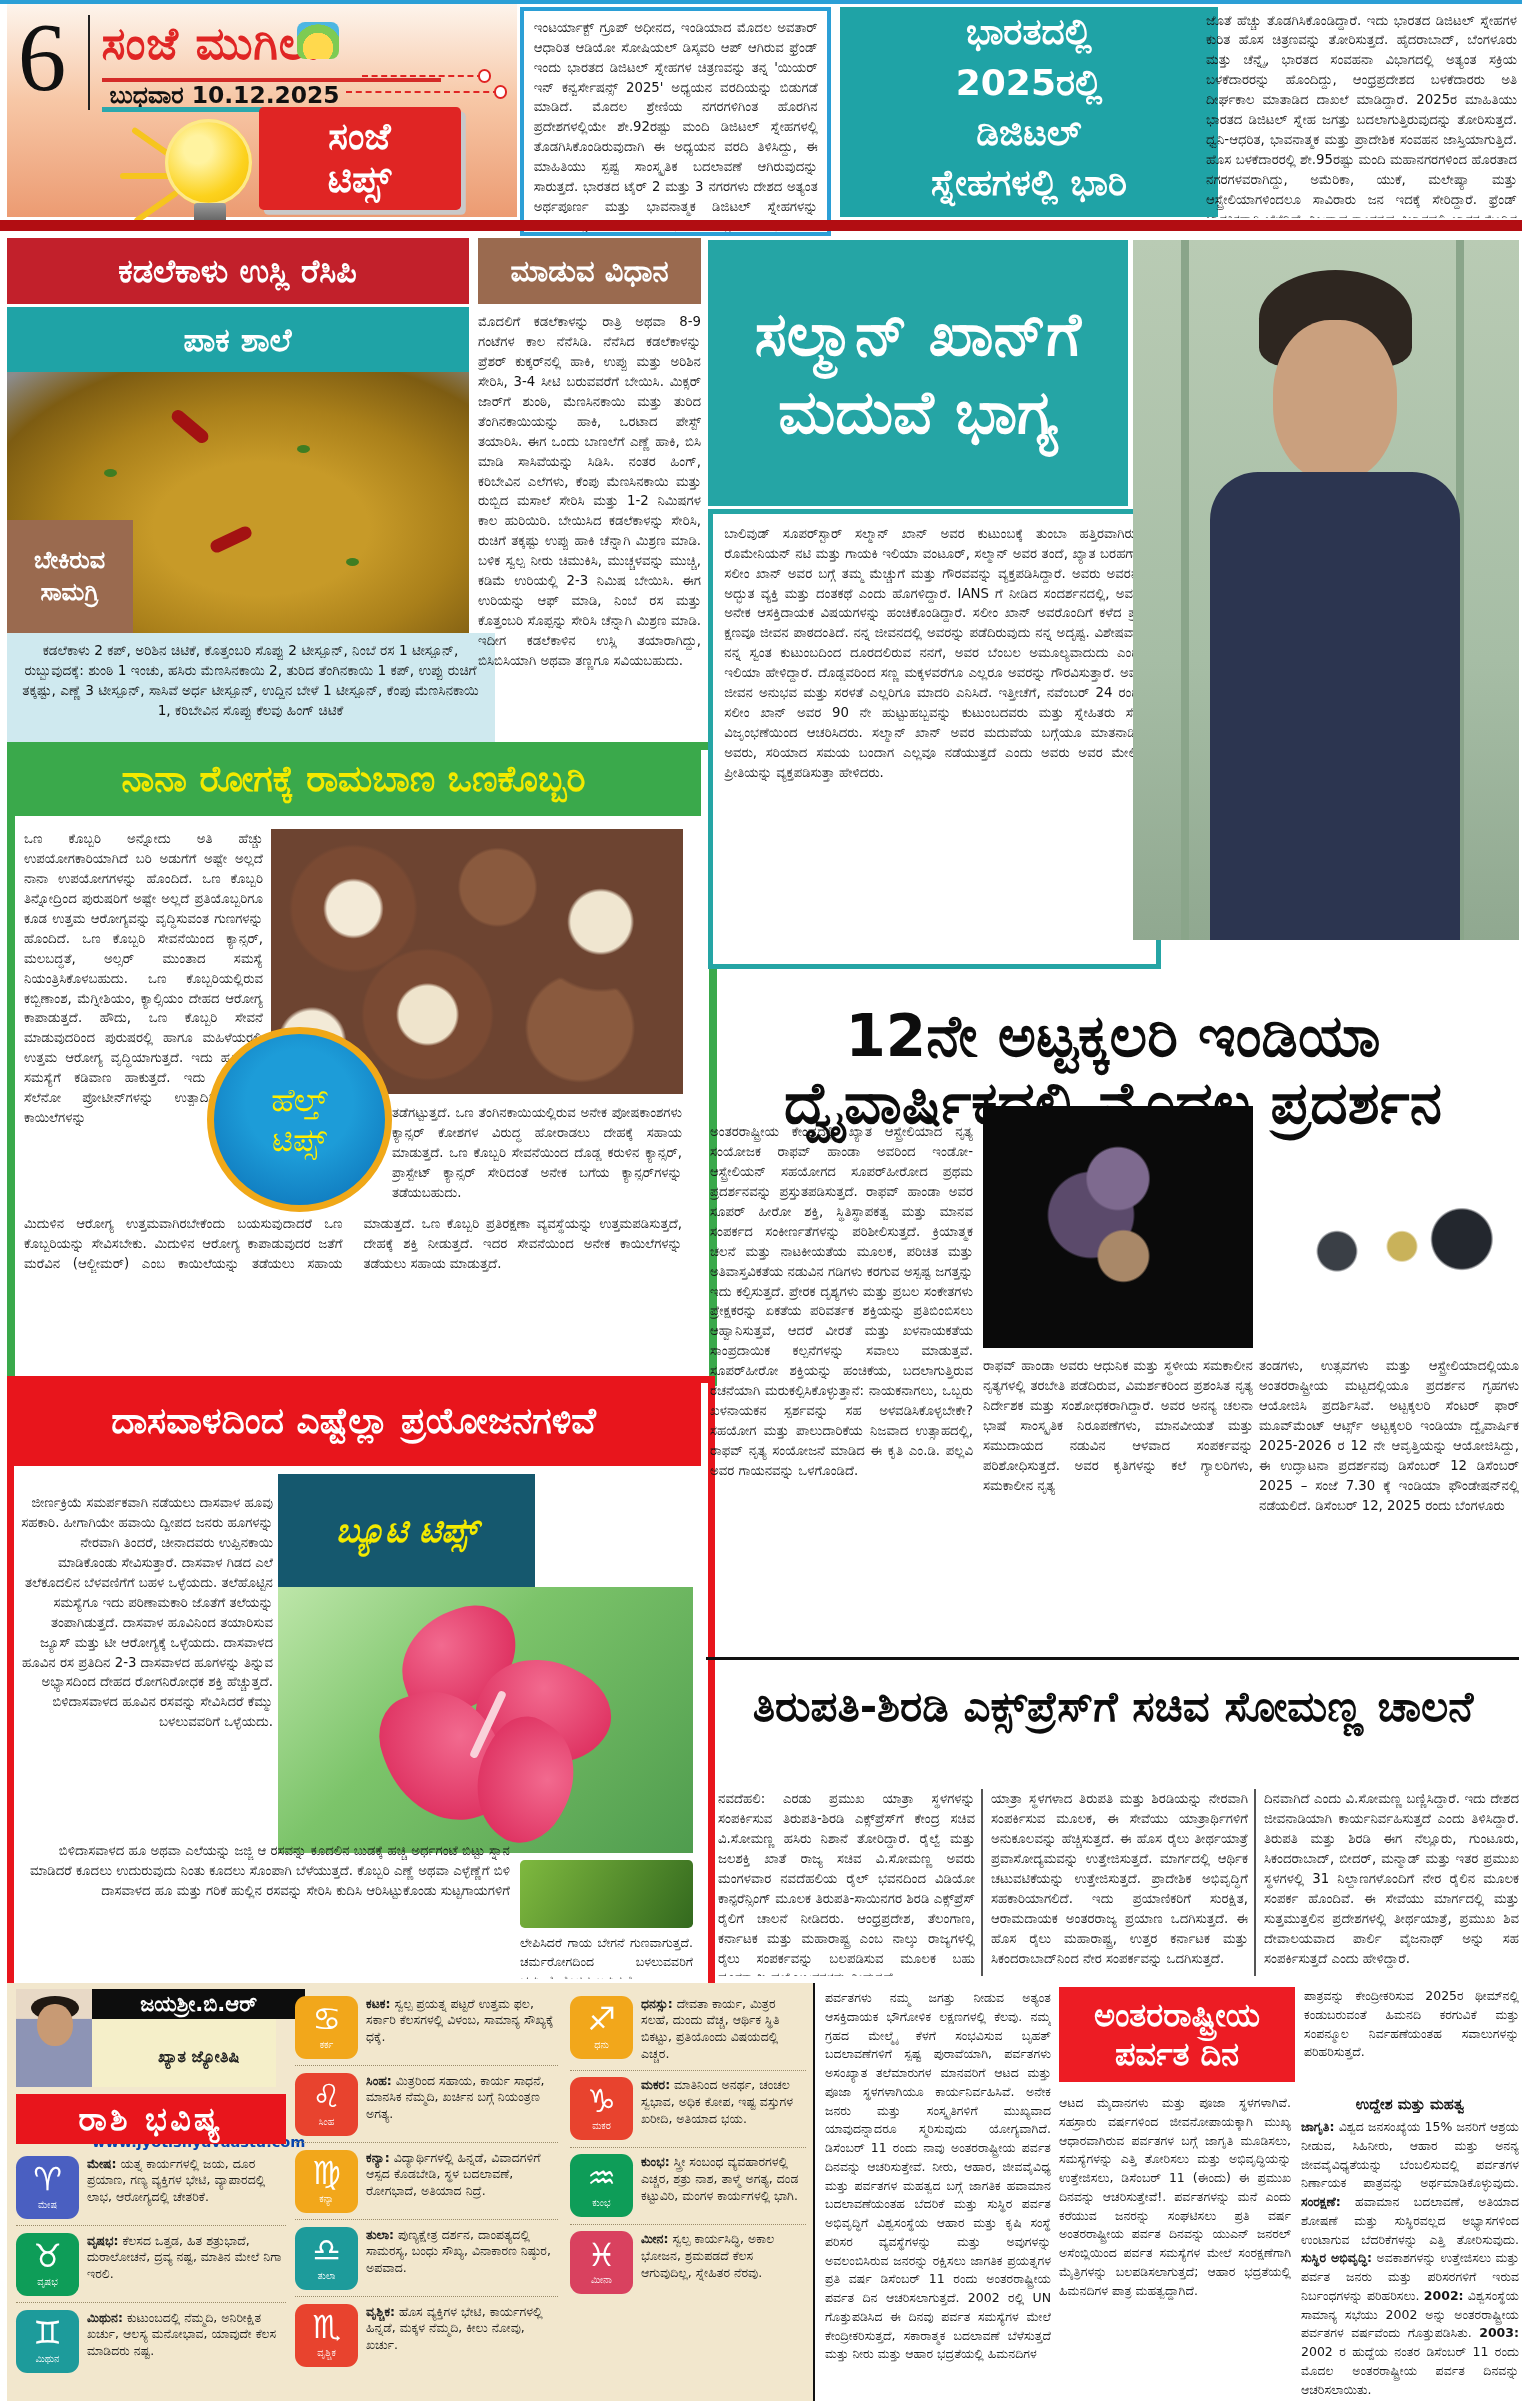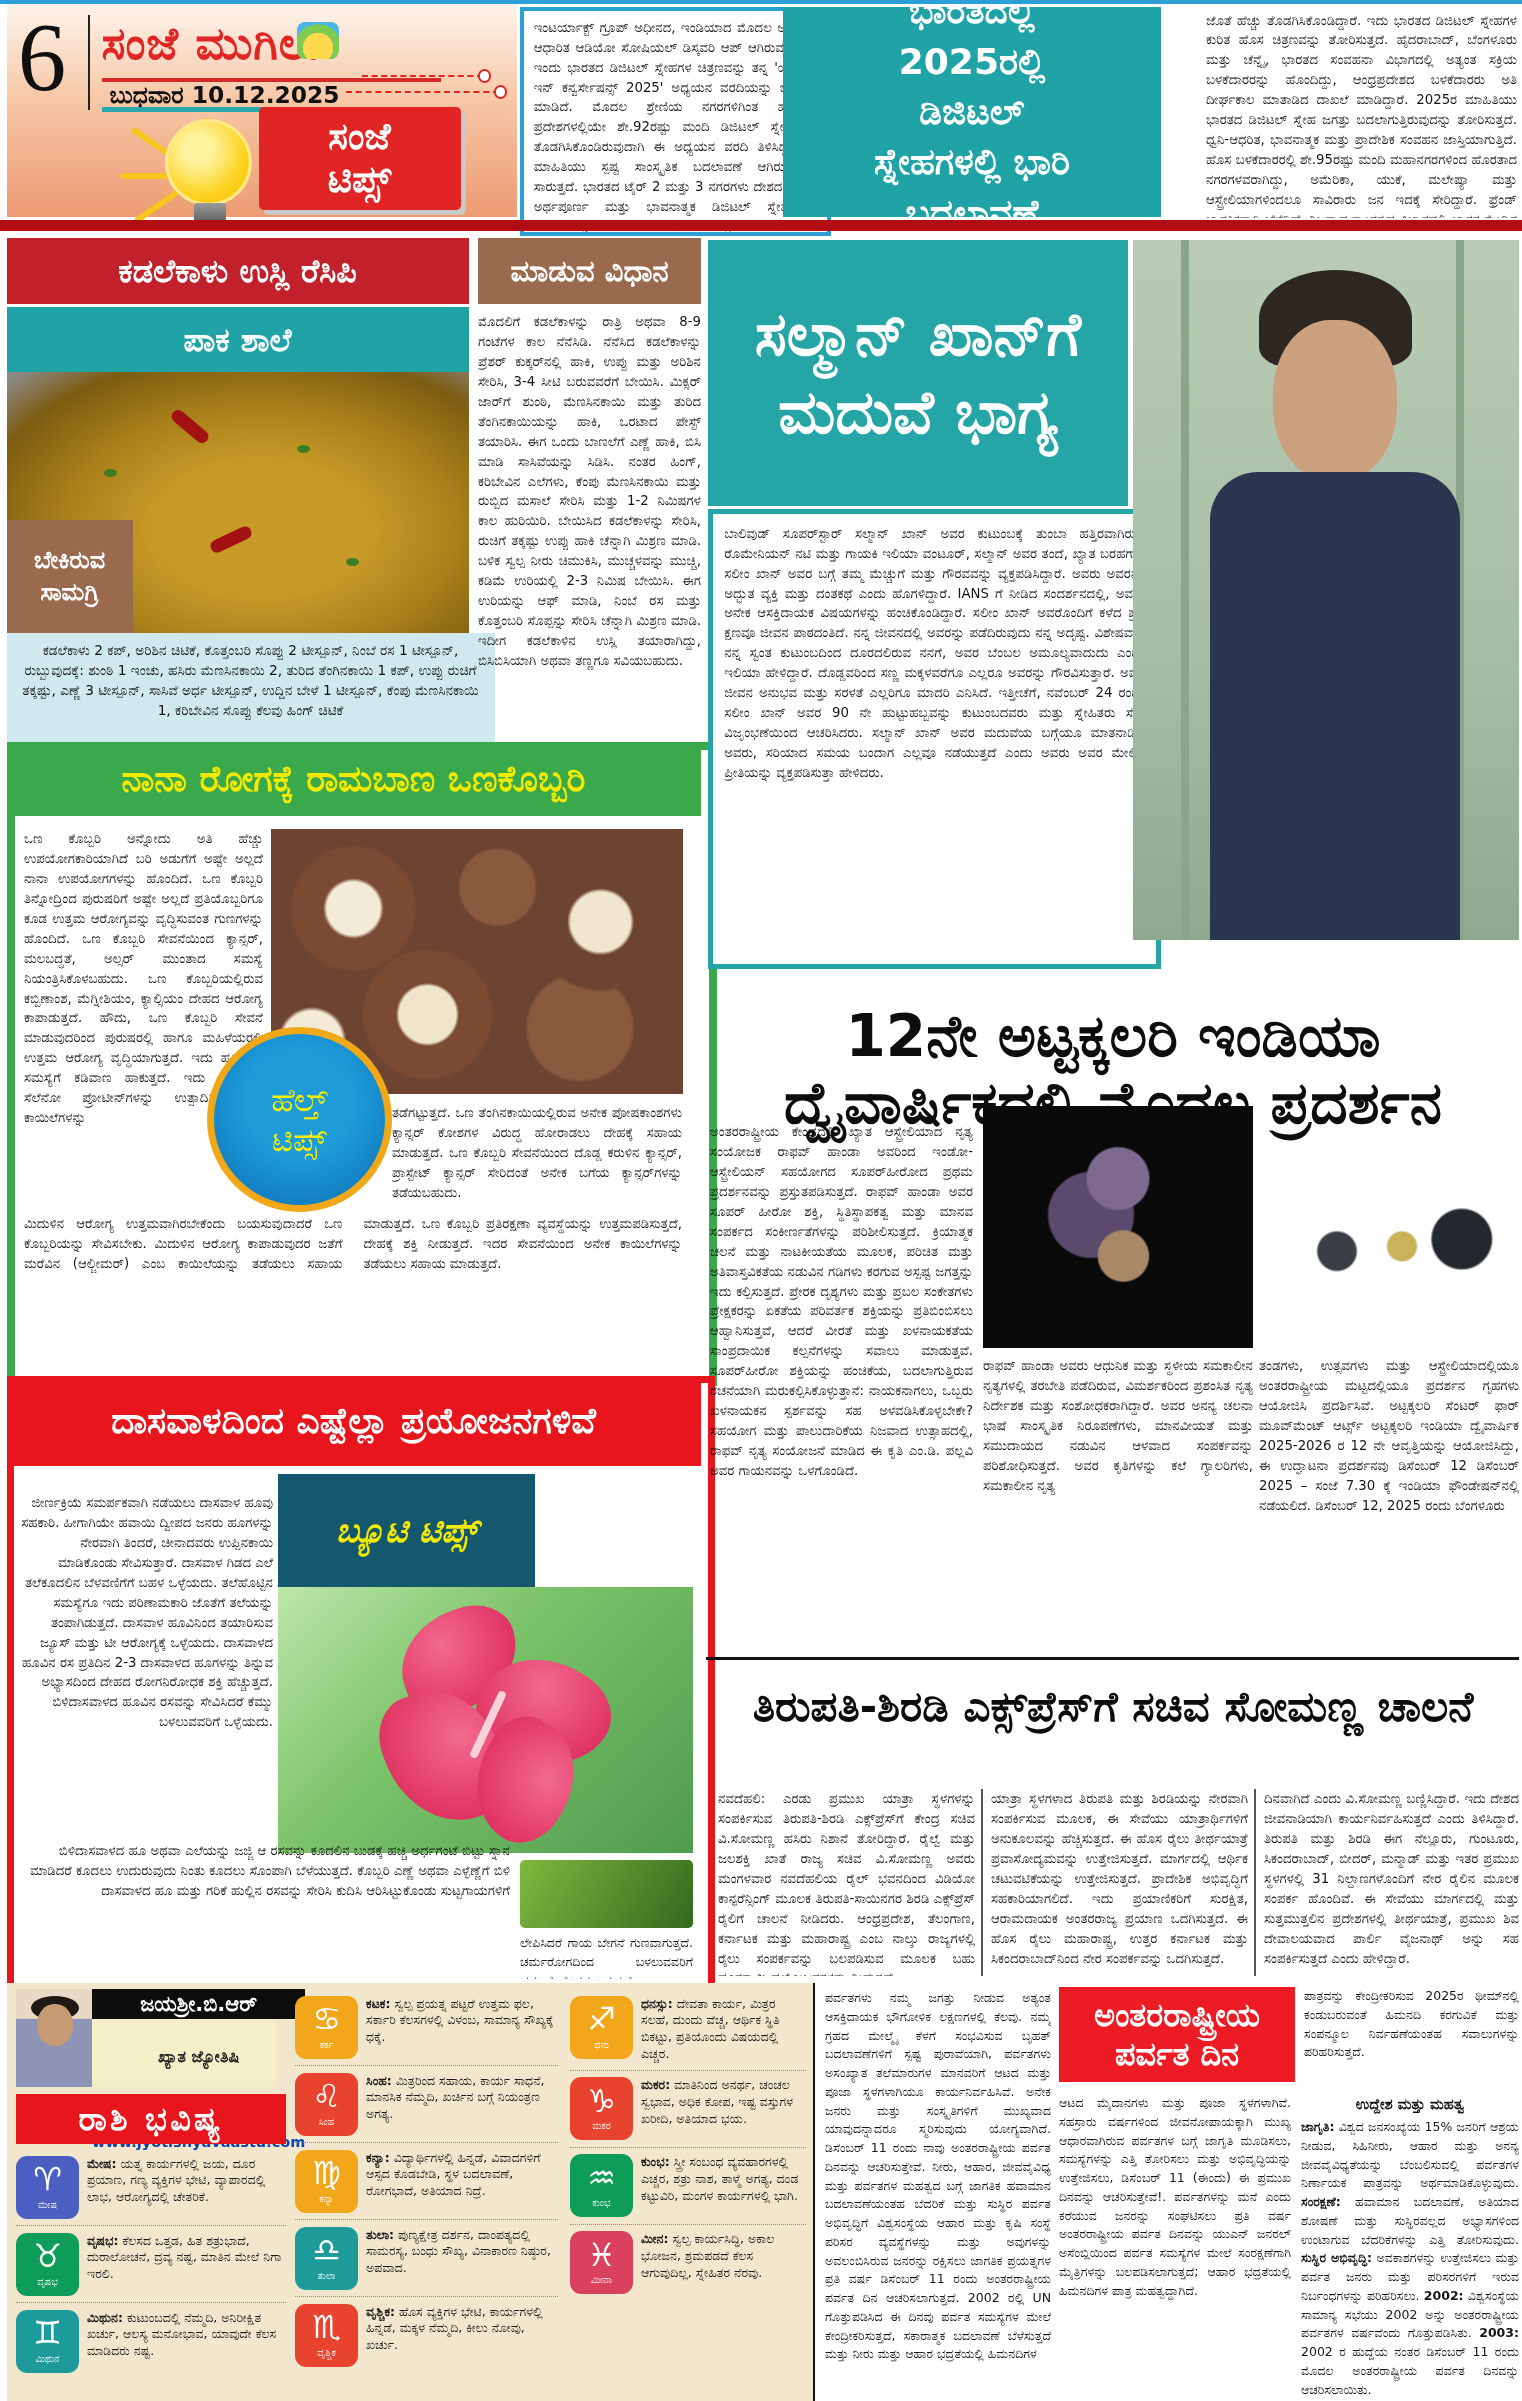--- a/index.html
+++ b/index.html
@@ -22,21 +22,21 @@
   .ray{position:absolute;width:52px;height:5.6px;background:#f6c51e;border-radius:3.2px;}
   #bulb{left:158px;top:115px;width:87px;height:87px;border-radius:50%;
         background:radial-gradient(circle at 38% 35%,#fff3a0 0 18%,#fcd21d 60%,#f2b800 100%);box-shadow:0 0 0 3.2px #fde98a inset;}
   #bulb-base{left:187px;top:199px;width:32px;height:21px;background:linear-gradient(#9a9a9a,#5c5c5c);border-radius:3.2px;}
   #tips-box{left:252px;top:103px;width:202px;height:103px;background:#e02524;border-radius:4.8px;
             box-shadow:4.8px 4.8px 0 #c9c9c9;display:flex;align-items:center;justify-content:center;}
   #tips-box .txt{font-size:37px;font-weight:bold;color:#fff;line-height:1.15;text-align:center;}
   .dotline{position:absolute;height:0;border-top:2.4px dashed #e02524;}
   .dotcap{position:absolute;width:9.7px;height:9.7px;border:2.4px solid #e02524;border-radius:50%;background:#fff;}
   #digital-col1{left:520px;top:3.2px;width:284px;height:208px;border:4px solid #2b9fd6;padding:6.5px 9.7px;}
-  #top-headline-box{left:783px;top:3.2px;width:378px;height:210px;background:#1fa3a6;display:flex;align-items:center;justify-content:center;}
+  #top-headline-box{left:840px;top:3.2px;width:378px;height:210px;background:#1fa3a6;display:flex;align-items:flex-start;justify-content:center;}
   #top-headline{font-size:36px;font-weight:bold;color:#fff;line-height:1.4;text-align:center;}
   #digital-col2{left:1206px;top:6.5px;width:311px;height:207px;}
   #bar-red-top{left:0;top:216px;width:1523px;height:11.3px;background:#b20d12;}
   
   #recipe-head{left:6.5px;top:234px;width:462px;height:66px;background:#c2202b;display:flex;align-items:center;justify-content:center;}
   #method-head{left:478px;top:234px;width:223px;height:66px;background:#9a6a4f;display:flex;align-items:center;justify-content:center;}
   .band-title{font-size:32px;font-weight:bold;color:#fff;}
   #paka-band{left:6.5px;top:303px;width:462px;height:65px;background:#1fa3a6;display:flex;align-items:center;justify-content:center;}
   #curry-photo{left:6.5px;top:368px;width:462px;height:261px;
      background:radial-gradient(ellipse at 55% 60%,#c79a28 0 30%,#a97f1a 55%,#7d5c12 80%,#8c8c8c 98%);}

